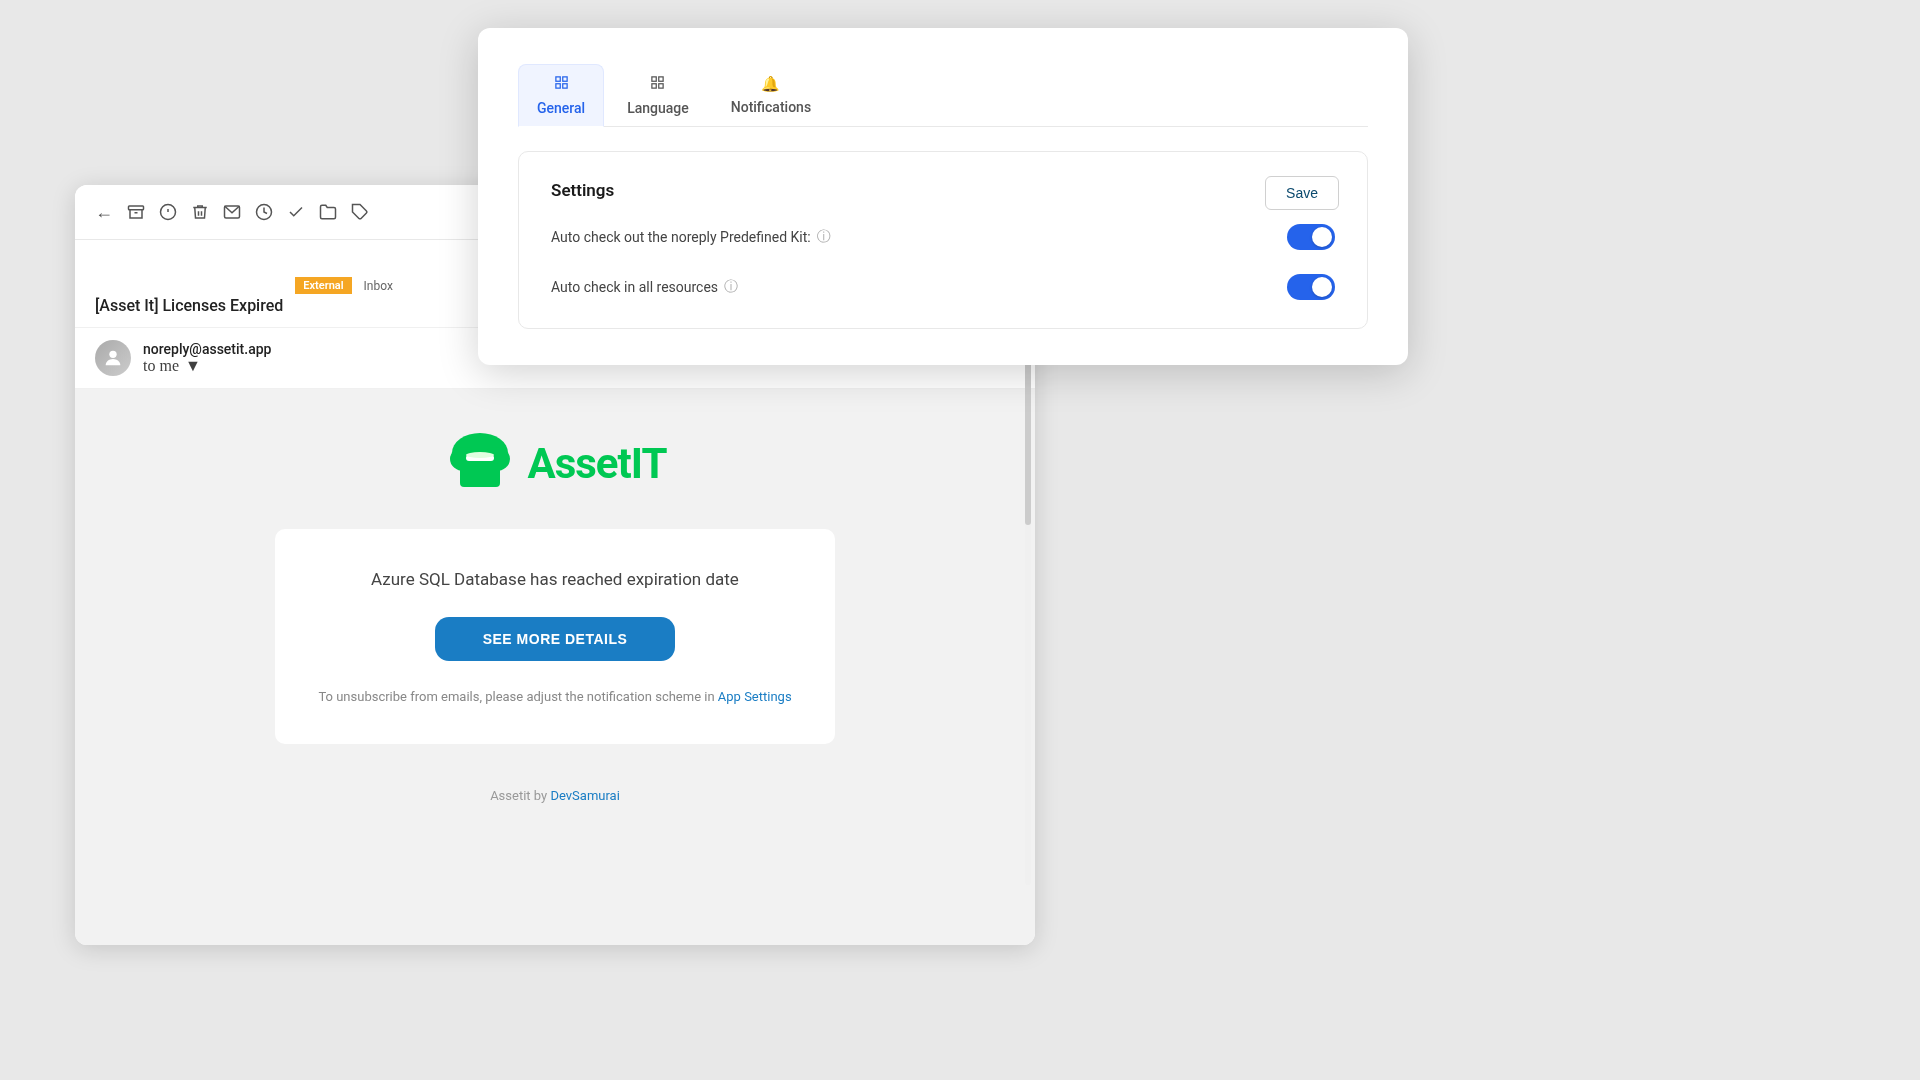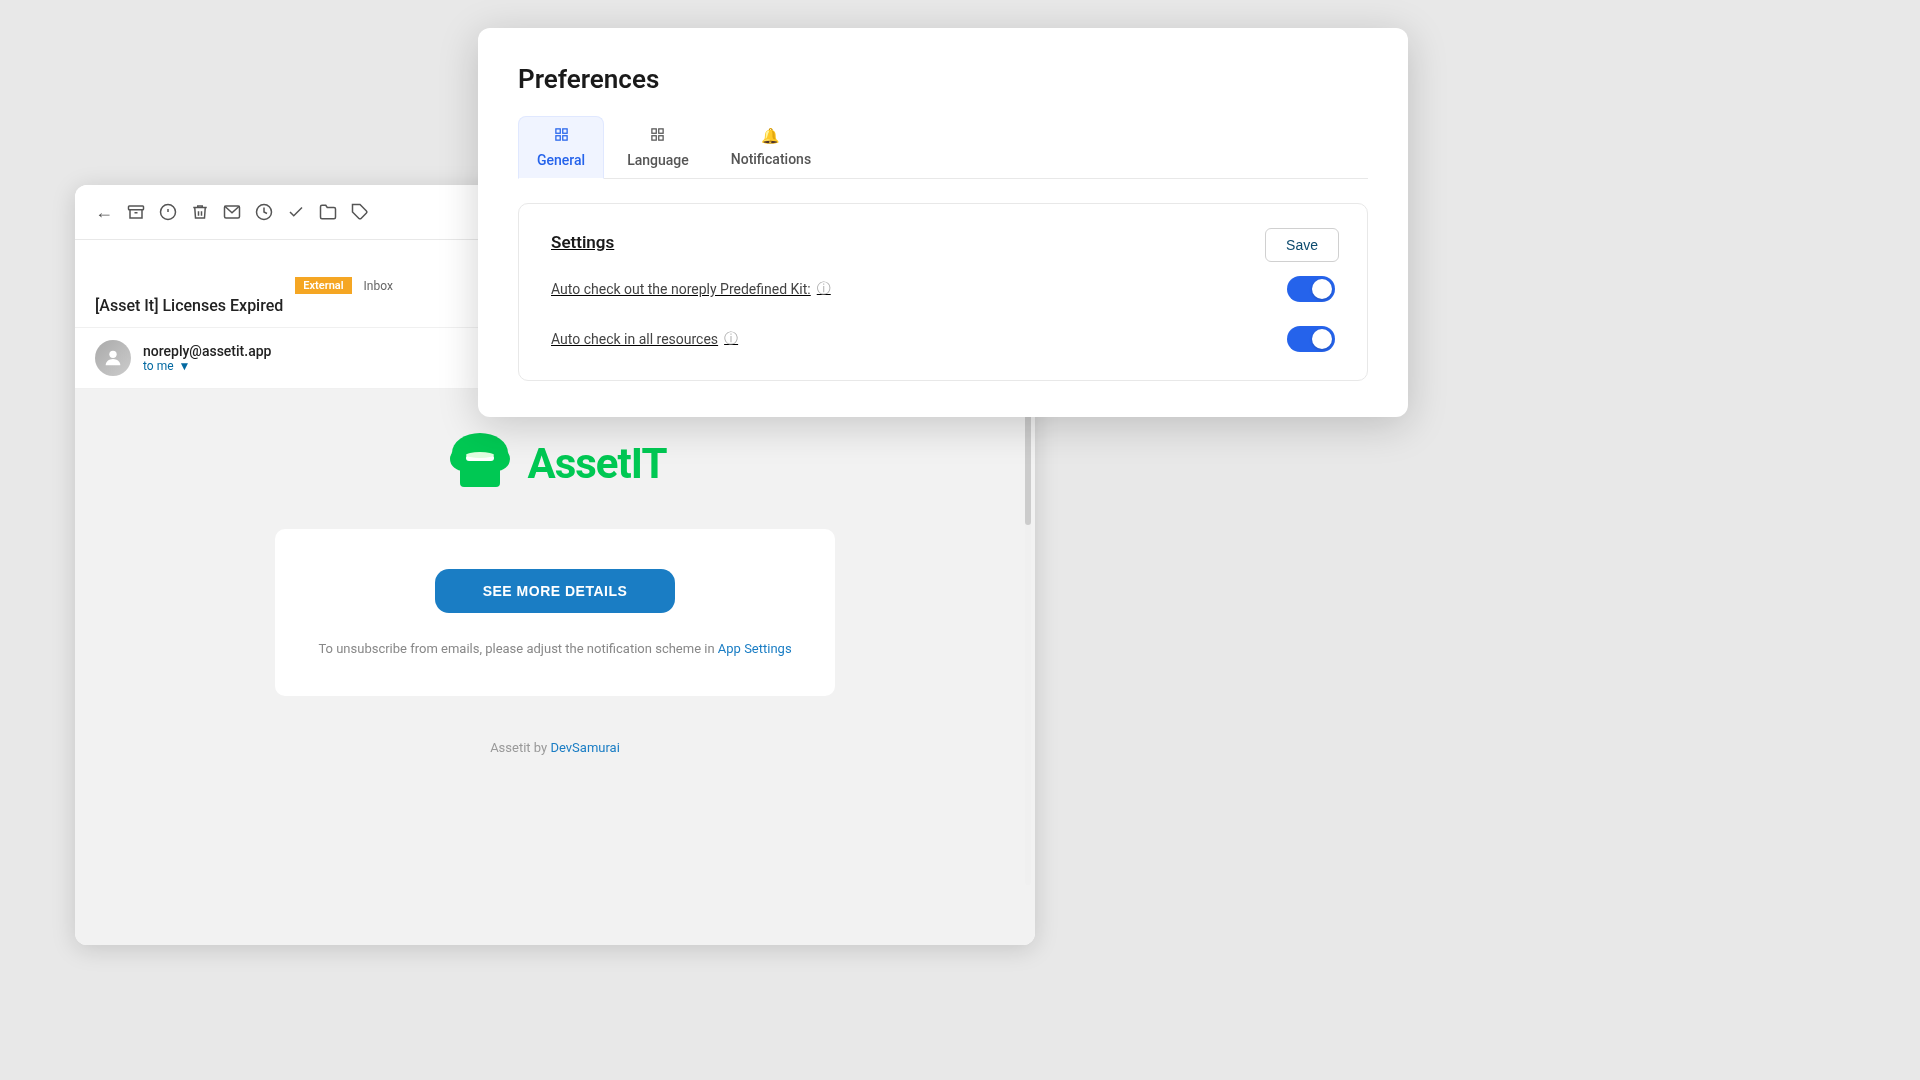--- a/index.html
+++ b/index.html
@@ -92,22 +92,23 @@
       font-size: 16px;
     }
 
     .sender-info .sender-email {
       font-size: 14px;
       font-weight: 500;
       color: #222;
     }
 
     .sender-info .sender-to {
-      font-size: 12px;
-      color: #0369a1;
+      font-size: 16px;
+      color: #404040;
+      font-family: Liberation Serif, serif;
     }
 
     .email-body {
       background: #f2f2f2;
       min-height: 600px;
       display: flex;
       flex-direction: column;
       align-items: center;
       padding: 40px 20px;
     }
@@ -256,21 +257,20 @@
     .prefs-tab-icon {
       font-size: 15px;
     }
 
     .settings-card {
       background: #fff;
       border: 1px solid #e8e8e8;
       border-radius: 10px;
       padding: 28px 32px;
       position: relative;
-      text-decoration: underline;
     }
 
     .settings-card-title {
       font-size: 17px;
       font-weight: 600;
       color: #1a1a1a;
       margin-bottom: 24px;
     }
 
     .save-btn {
@@ -451,20 +451,21 @@
         <rect x="22" y="34" width="28" height="6" rx="3" fill="#fff"></rect>
         <rect x="22" y="42" width="28" height="6" rx="3" fill="#fff"></rect>
         <ellipse cx="36" cy="26" rx="14" ry="3" fill="#e0ffe0"></ellipse>
 
         <rect x="16" y="34" width="40" height="24" rx="4" fill="#00c853"></rect>
       </svg>
       <span class="logo-text">AssetIT</span>
     </div>
 
     <div class="email-card">
+      <p class="email-card-message">Azure SQL Database has reached expiration date</p>
       <button class="btn-see-more">SEE MORE DETAILS</button>
       <p class="email-unsub-text">
         <span>To unsubscribe from emails, please adjust the notification scheme in</span>
         <a href="#">App Settings</a>
       </p>
     </div>
 
     <div class="email-footer">
       <span>Assetit by</span>
       <a href="#">DevSamurai</a>
@@ -472,21 +473,20 @@
   </div>
 
   <div class="scrollbar">
     <div class="scrollbar-track">
       <div class="scrollbar-thumb"></div>
     </div>
   </div>
 </div>
 
 <div class="preferences-dialog">
-  <h1 class="prefs-title">Preferences</h1>
 
   <div class="prefs-tabs">
     <div class="prefs-tab active">
       <span class="prefs-tab-icon">
         <svg width="15" height="15" viewBox="0 0 24 24" fill="none" stroke="#2563eb" stroke-width="2">
             <rect x="3" y="3" width="7" height="7"></rect>
             <rect x="14" y="3" width="7" height="7"></rect>
             <rect x="3" y="14" width="7" height="7"></rect>
             <rect x="14" y="14" width="7" height="7"></rect>
           </svg>

